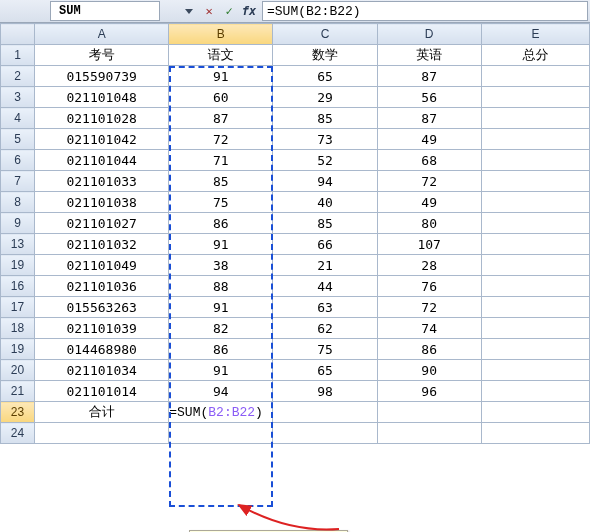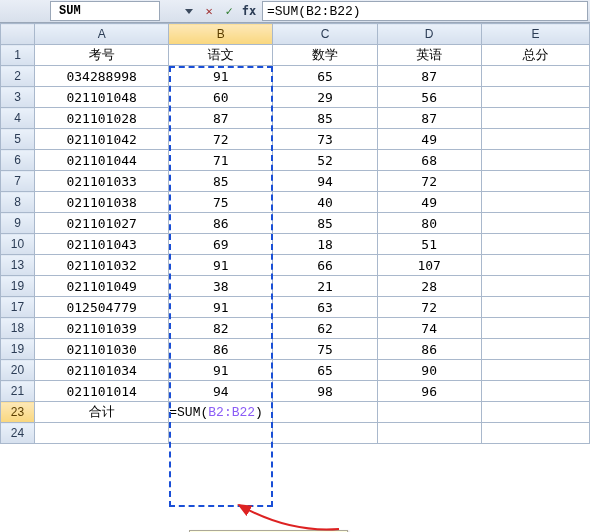--- a/index.html
+++ b/index.html
@@ -46,21 +46,21 @@
     height: 18px;
     display: flex;
     align-items: center;
     justify-content: center;
     font-size: 12px;
     font-family: Consolas, monospace;
     color: #3b4a5e;
   }
   .icon-cancel { color: #a03030; font-weight: bold; }
   .icon-enter  { color: #2a7a2a; font-weight: bold; }
-  .icon-fx     { font-weight: bold; color: #2b3c55; text-align: right; }
+  .icon-fx     { font-style: italic; font-weight: bold; color: #2b3c55; text-align: right; }
   .formula-input {
     flex: 1;
     background: #fff;
     border: 1px solid #9aa7b8;
     margin: 1px 2px 1px 4px;
     padding-left: 4px;
     font-family: Consolas, "Courier New", monospace;
     font-size: 13px;
     display: flex;
     align-items: center;
@@ -213,21 +213,21 @@
     <tr>
           <th class="rowhead">1</th>
           <td class="cell header-row">考号</td>
           <td class="cell header-row">语文</td>
           <td class="cell header-row">数学</td>
           <td class="cell header-row">英语</td>
           <td class="cell header-row">总分</td>
         </tr>
         <tr>
           <th class="rowhead">2</th>
-          <td class="cell">034288998</td>
+          <td class="cell">015590739</td>
           <td class="cell">91</td>
           <td class="cell">65</td>
           <td class="cell">87</td>
           <td class="cell"></td>
         </tr>
         <tr>
           <th class="rowhead">3</th>
           <td class="cell">021101048</td>
           <td class="cell">60</td>
           <td class="cell">29</td>
@@ -276,62 +276,62 @@
         </tr>
         <tr>
           <th class="rowhead">9</th>
           <td class="cell">021101027</td>
           <td class="cell">86</td>
           <td class="cell">85</td>
           <td class="cell">80</td>
           <td class="cell"></td>
         </tr>
         <tr>
-          <th class="rowhead">10</th>
-          <td class="cell">021101043</td>
-          <td class="cell">69</td>
-          <td class="cell">18</td>
-          <td class="cell">51</td>
-          <td class="cell"></td>
-        </tr>
-        <tr>
           <th class="rowhead">13</th>
           <td class="cell">021101032</td>
           <td class="cell">91</td>
           <td class="cell">66</td>
           <td class="cell">107</td>
           <td class="cell"></td>
         </tr>
         <tr>
           <th class="rowhead">19</th>
           <td class="cell">021101049</td>
           <td class="cell">38</td>
           <td class="cell">21</td>
           <td class="cell">28</td>
           <td class="cell"></td>
         </tr>
         <tr>
+          <th class="rowhead">16</th>
+          <td class="cell">021101036</td>
+          <td class="cell">88</td>
+          <td class="cell">44</td>
+          <td class="cell">76</td>
+          <td class="cell"></td>
+        </tr>
+        <tr>
           <th class="rowhead">17</th>
-          <td class="cell">012504779</td>
+          <td class="cell">015563263</td>
           <td class="cell">91</td>
           <td class="cell">63</td>
           <td class="cell">72</td>
           <td class="cell"></td>
         </tr>
         <tr>
           <th class="rowhead">18</th>
           <td class="cell">021101039</td>
           <td class="cell">82</td>
           <td class="cell">62</td>
           <td class="cell">74</td>
           <td class="cell"></td>
         </tr>
         <tr>
           <th class="rowhead">19</th>
-          <td class="cell">021101030</td>
+          <td class="cell">014468980</td>
           <td class="cell">86</td>
           <td class="cell">75</td>
           <td class="cell">86</td>
           <td class="cell"></td>
         </tr>
         <tr>
           <th class="rowhead">20</th>
           <td class="cell">021101034</td>
           <td class="cell">91</td>
           <td class="cell">65</td>

